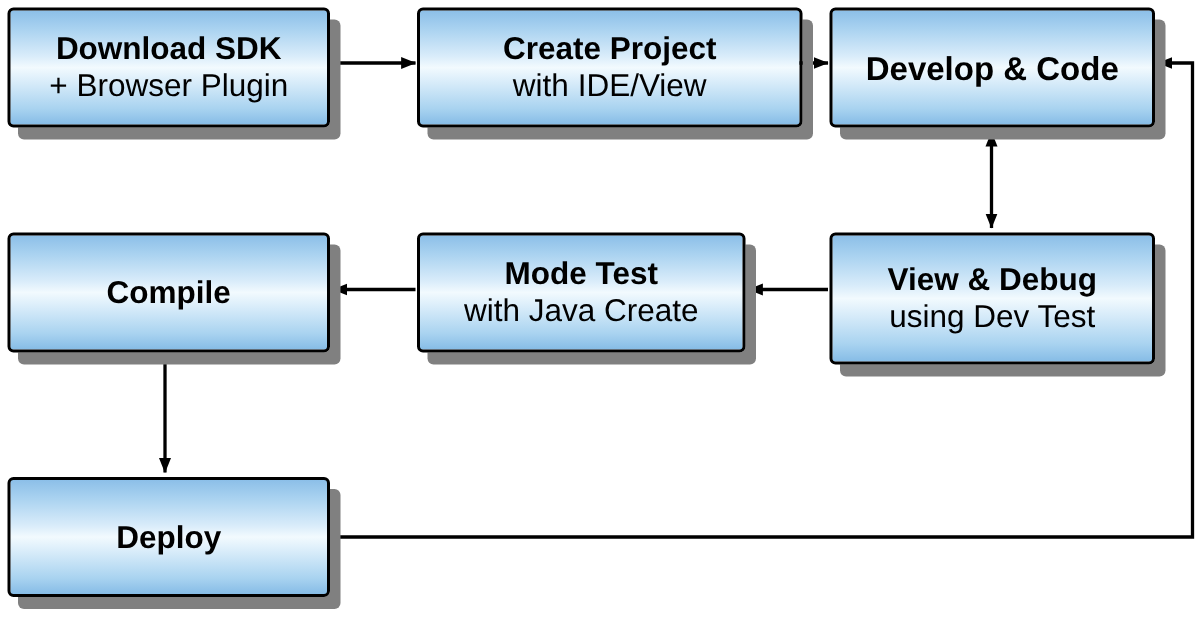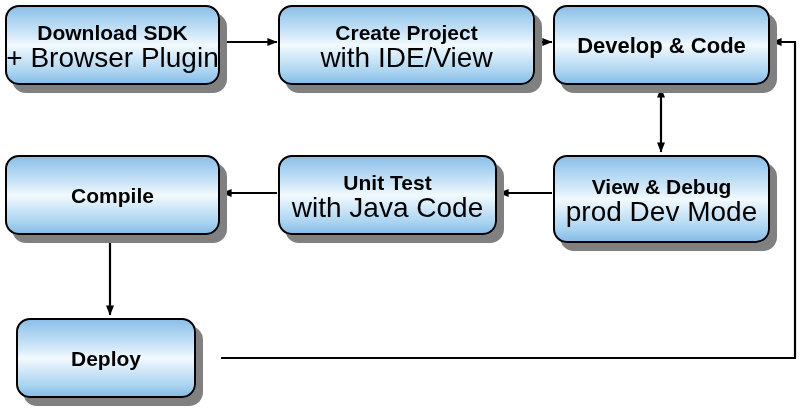--- a/index.html
+++ b/index.html
@@ -22,21 +22,21 @@
     left: 0;
     top: 0;
     width: 801px;
     height: 413px;
     pointer-events: none;
   }
   .node {
     position: absolute;
     box-sizing: border-box;
     border: 2px solid #000000;
-    border-radius: 14px;
+    border-radius: 4px;
     background: linear-gradient(to bottom,
         #8cbfe8 0%,
         #a9d2f0 16%,
         #d9ecfa 40%,
         #f2fafe 50%,
         #daedfa 62%,
         #a9d3f0 86%,
         #86bce6 100%);
     display: flex;
     flex-direction: column;
@@ -48,21 +48,21 @@
     z-index: 2;
   }
   .node .line1 {
     font-weight: bold;
     font-size: 21px;
     line-height: 25px;
     white-space: nowrap;
   }
   .node .line2 {
     font-weight: normal;
-    font-size: 28px;
+    font-size: 21px;
     line-height: 25px;
     white-space: nowrap;
   }
   .node.single .line1 {
     font-size: 22px;
   }
 </style>
 </head>
 <body>
 
@@ -116,29 +116,29 @@
     <span class="line1">Create Project</span>
     <span class="line2">with IDE/View</span>
   </div>
 
   <div class="node single" style="left:553px; top:5px; width:217px; height:80px;">
     <span class="line1">Develop &amp; Code</span>
   </div>
 
   <div class="node" style="left:553px; top:155px; width:217px; height:88px;">
     <span class="line1">View &amp; Debug</span>
-    <span class="line2">prod Dev Mode</span>
+    <span class="line2">using Dev Test</span>
   </div>
 
   <div class="node" style="left:278px; top:155px; width:219px; height:80px;">
-    <span class="line1">Unit Test</span>
-    <span class="line2">with Java Code</span>
+    <span class="line1">Mode Test</span>
+    <span class="line2">with Java Create</span>
   </div>
 
   <div class="node" style="left:5px; top:155px; width:215px; height:80px;">
     <span class="line1">Compile</span>
   </div>
 
-  <div class="node" style="left:16px; top:318px; width:180px; height:80px;">
+  <div class="node" style="left:5px; top:318px; width:215px; height:80px;">
     <span class="line1">Deploy</span>
   </div>
 
 </div>
 
 </body></html>

